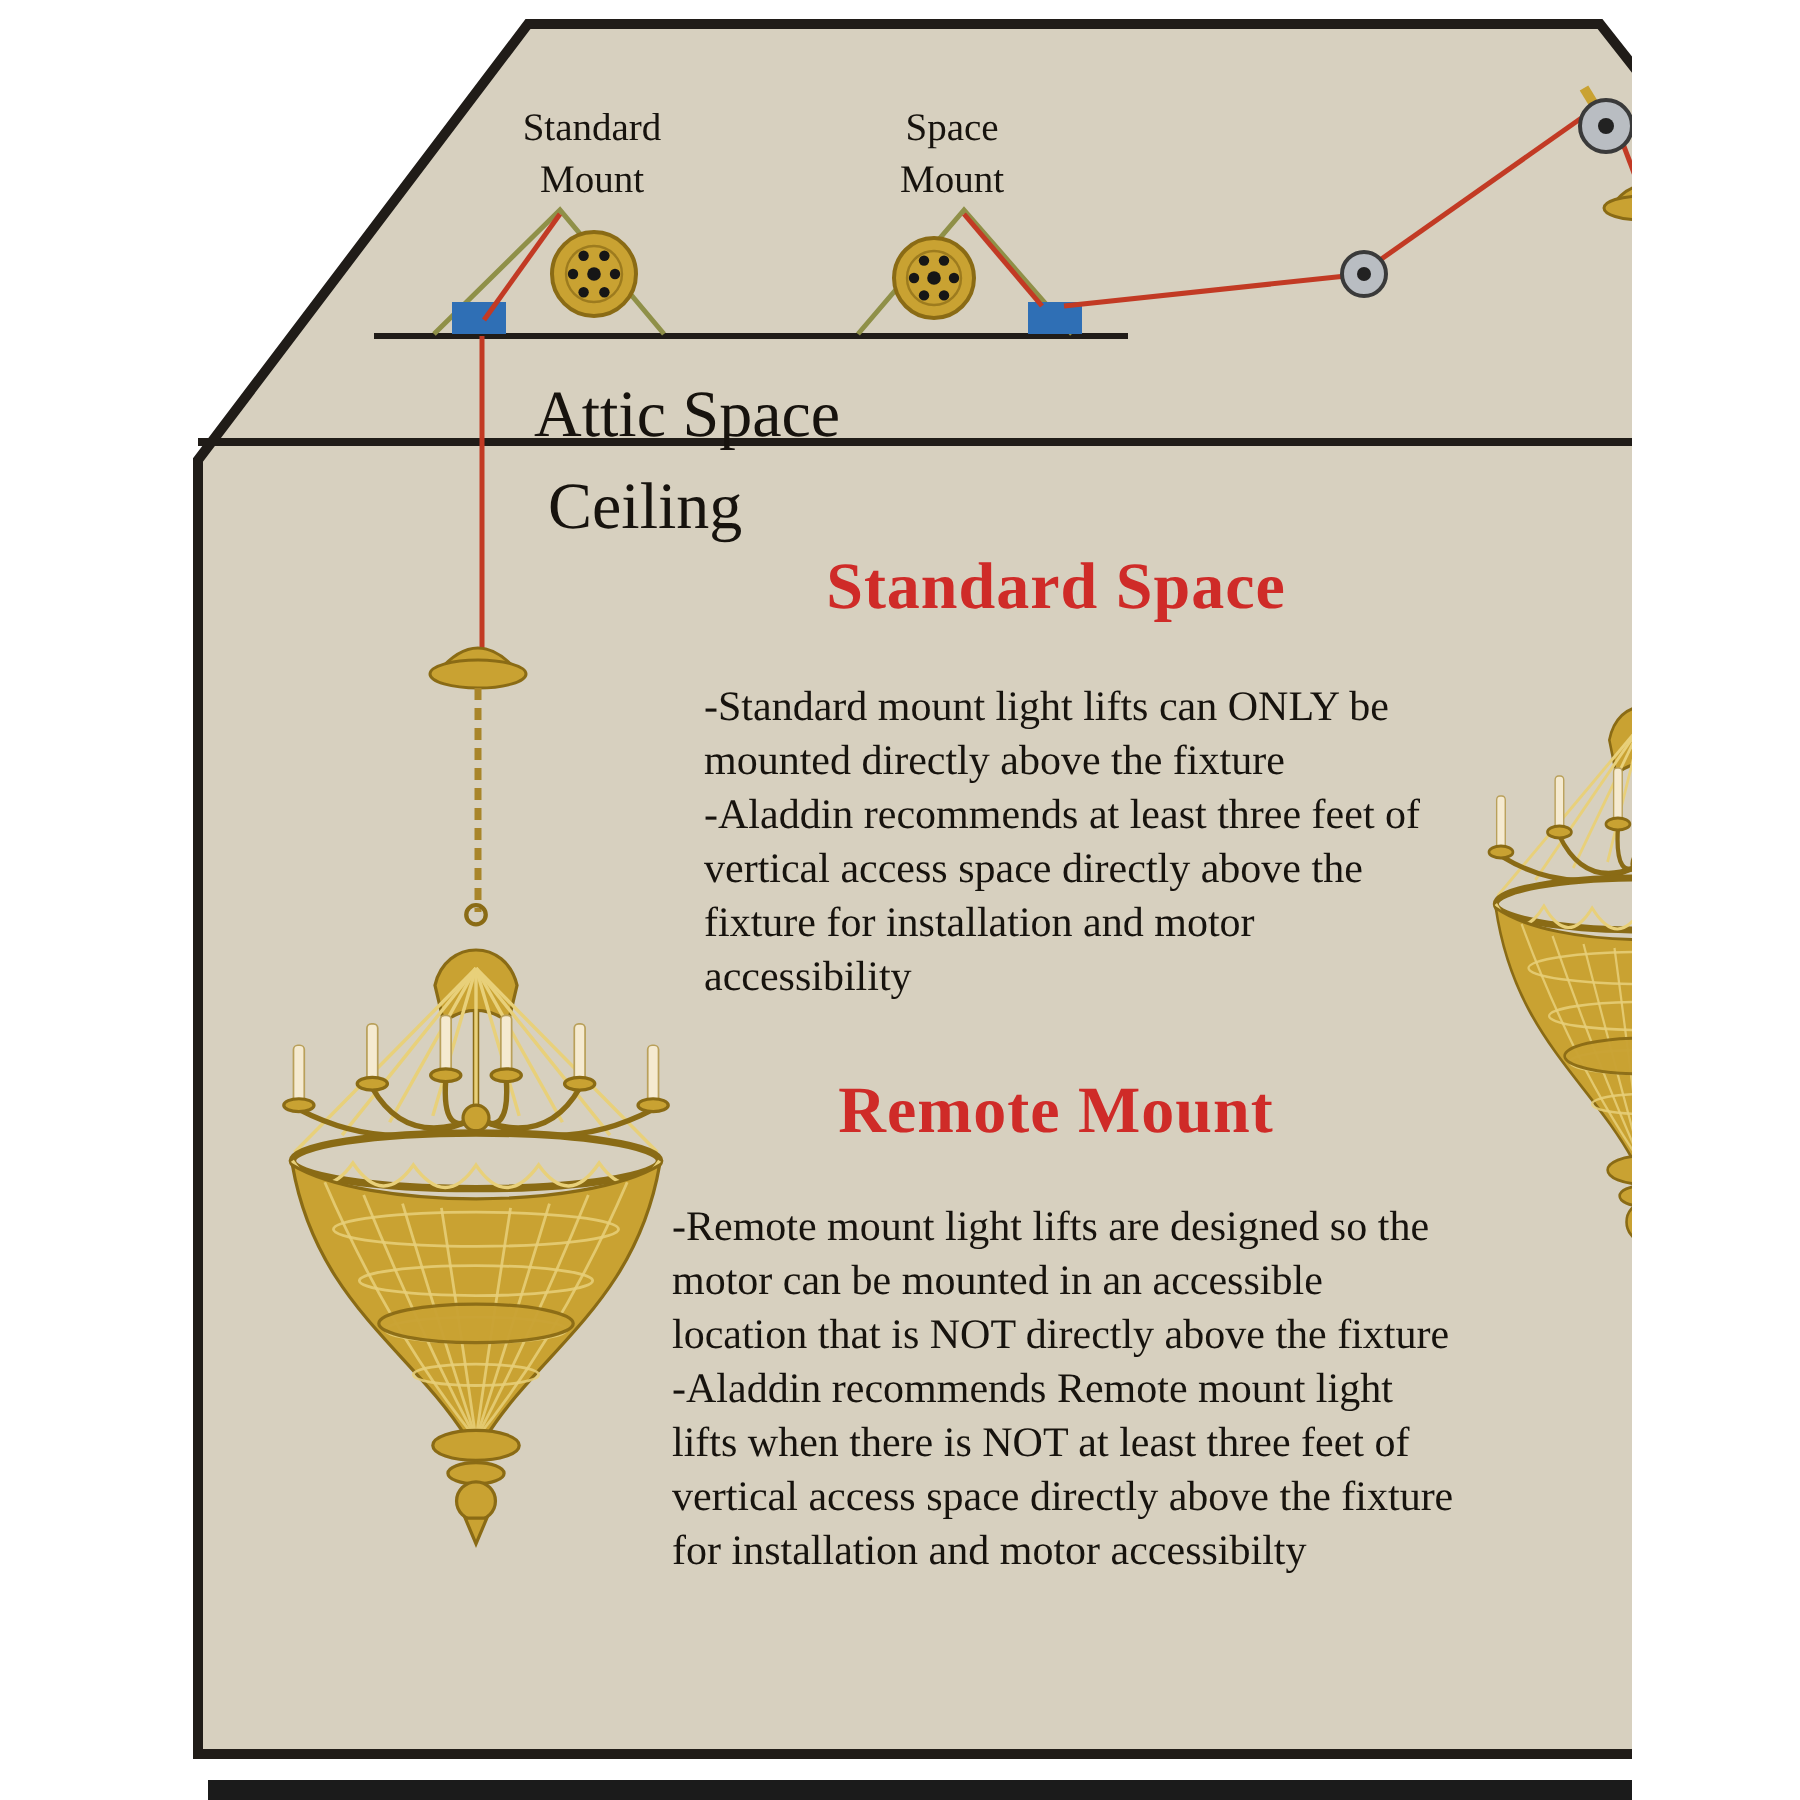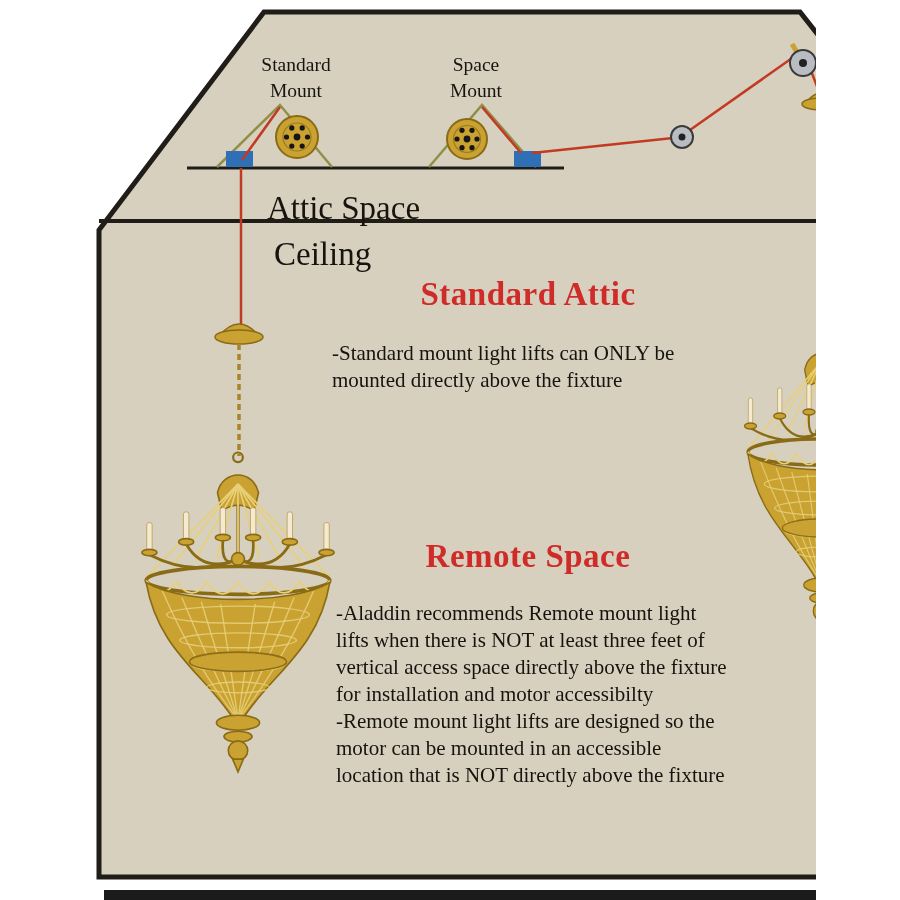--- a/index.html
+++ b/index.html
@@ -196,24 +196,25 @@
     <div>Mount</div>
   </div>
   <div class="label mount-label" style="left:330px; top:52px; width:124px;">
     <div>Space</div>
     <div>Mount</div>
   </div>
 
   <div class="label space-label" style="left:183px; top:190px;">Attic Space</div>
   <div class="label space-label" style="left:190px; top:236px;">Ceiling</div>
 
-  <div class="heading" style="top:276px;">Standard Attic</div>
-  <div class="copy" style="left:248px; top:340px; width:372px;">
+  <div class="heading" style="top:276px;">Standard Space</div>
+  <div class="copy" style="left:268px; top:340px; width:372px;">
     <p>-Standard mount light lifts can ONLY be mounted directly above the fixture</p>
-  </div>
-
-  <div class="heading" style="top:538px;">Remote Space</div>
+    <p>-Aladdin recommends at least three feet of vertical access space directly above the fixture for installation and motor accessibility</p>
+  </div>
+
+  <div class="heading" style="top:538px;">Remote Mount</div>
   <div class="copy" style="left:252px; top:600px; width:398px;">
+    <p>-Remote mount light lifts are designed so the motor can be mounted in an accessible location that is NOT directly above the fixture</p>
     <p>-Aladdin recommends Remote mount light lifts when there is NOT at least three feet of vertical access space directly above the fixture for installation and motor accessibilty</p>
-    <p>-Remote mount light lifts are designed so the motor can be mounted in an accessible location that is NOT directly above the fixture</p>
   </div>
 
 </div>
 
 </body></html>

